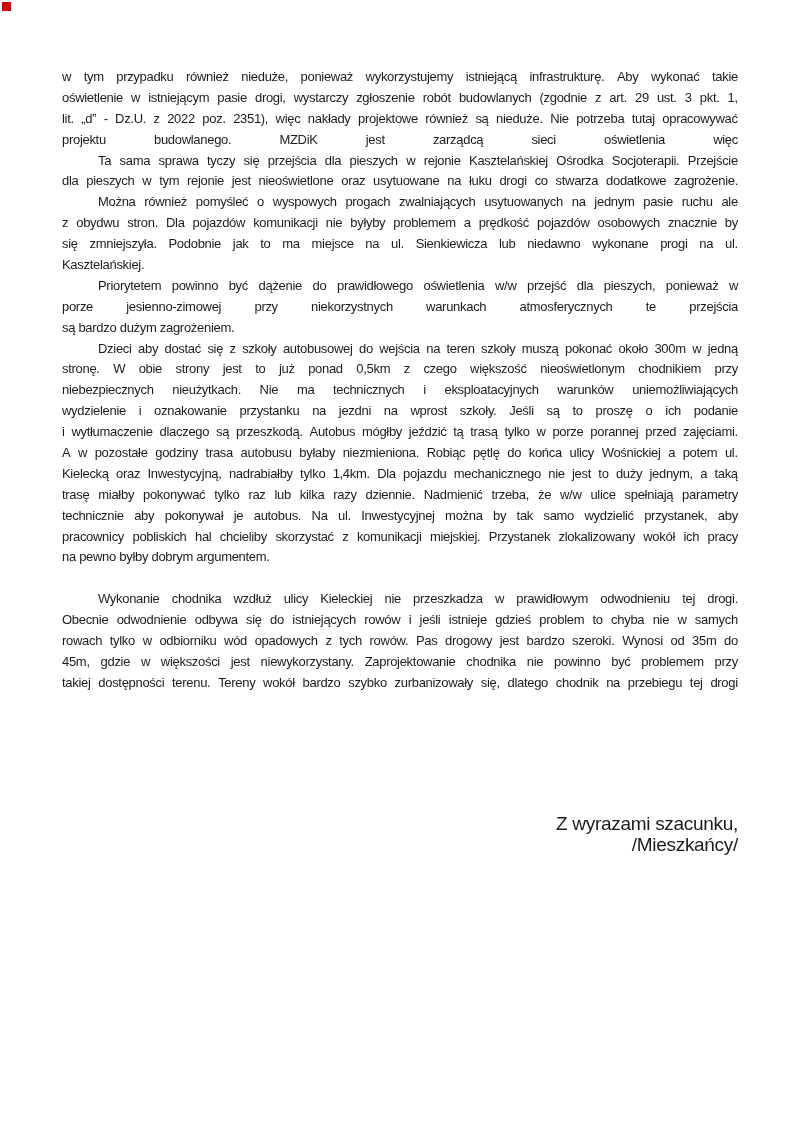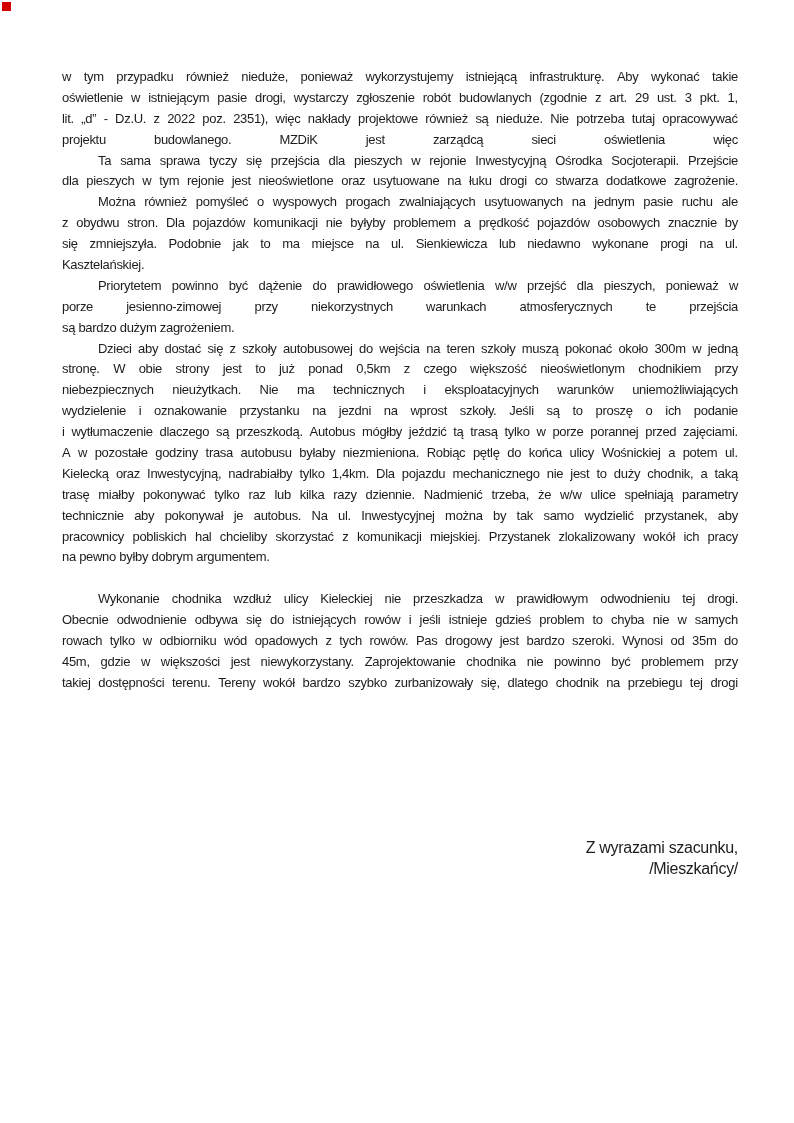--- a/index.html
+++ b/index.html
@@ -22,23 +22,22 @@
   .line {
     height: 20.9px; line-height: 20.9px;
     white-space: nowrap;
   }
   .line.just { display: flex; justify-content: space-between; }
   .line.just span { white-space: pre; }
   .line.indent { padding-left: 36px; }
   .spacer { width: 100%; }
   .signature {
     position: absolute; left: 62px; top: 814px; width: 676px;
-    font-size: 16px; letter-spacing: -0.3px;
+    font-size: 19px; letter-spacing: -0.3px;
     text-align: right;
-    margin-top: 24px;
   }
   .sig-line { height: 20.9px; line-height: 20.9px; white-space: nowrap; }
 </style>
 </head>
 <body>
 
 <div class="page">
   <div class="corner-marker"></div>
   <div class="doc">
       <div class="line just">
@@ -108,21 +107,21 @@
         <span>Ta</span>
         <span>sama</span>
         <span>sprawa</span>
         <span>tyczy</span>
         <span>się</span>
         <span>przejścia</span>
         <span>dla</span>
         <span>pieszych</span>
         <span>w</span>
         <span>rejonie</span>
-        <span>Inwestycyjną</span>
+        <span>Kasztelańskiej</span>
         <span>Ośrodka</span>
         <span>Socjoterapii.</span>
         <span>Przejście</span>
       </div>
       <div class="line just">
         <span>dla</span>
         <span>pieszych</span>
         <span>w</span>
         <span>tym</span>
         <span>rejonie</span>
@@ -325,21 +324,21 @@
         <span>nadrabiałby</span>
         <span>tylko</span>
         <span>1,4km.</span>
         <span>Dla</span>
         <span>pojazdu</span>
         <span>mechanicznego</span>
         <span>nie</span>
         <span>jest</span>
         <span>to</span>
         <span>duży</span>
-        <span>chodnik,</span>
+        <span>jednym,</span>
         <span>a</span>
         <span>taką</span>
       </div>
       <div class="line just">
         <span>trasę</span>
         <span>miałby</span>
         <span>pokonywać</span>
         <span>tylko</span>
         <span>raz</span>
         <span>lub</span>

